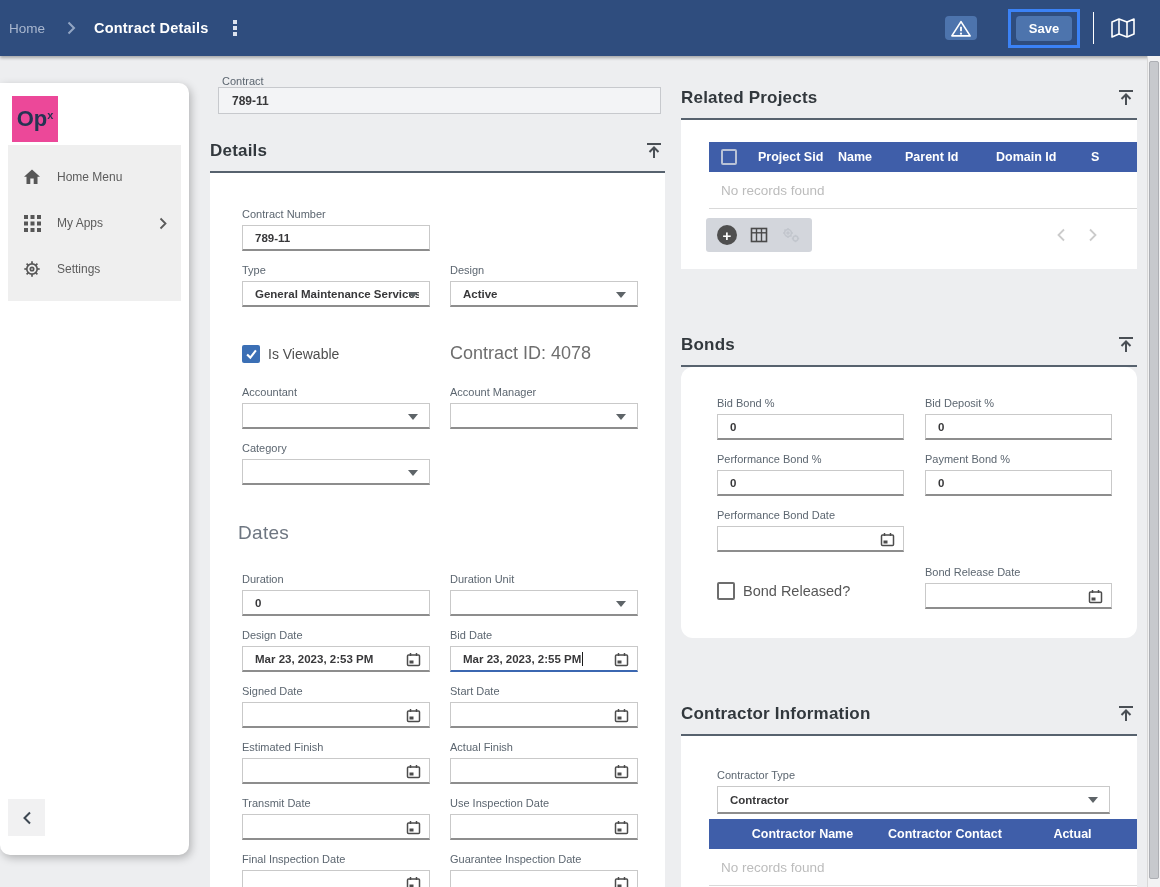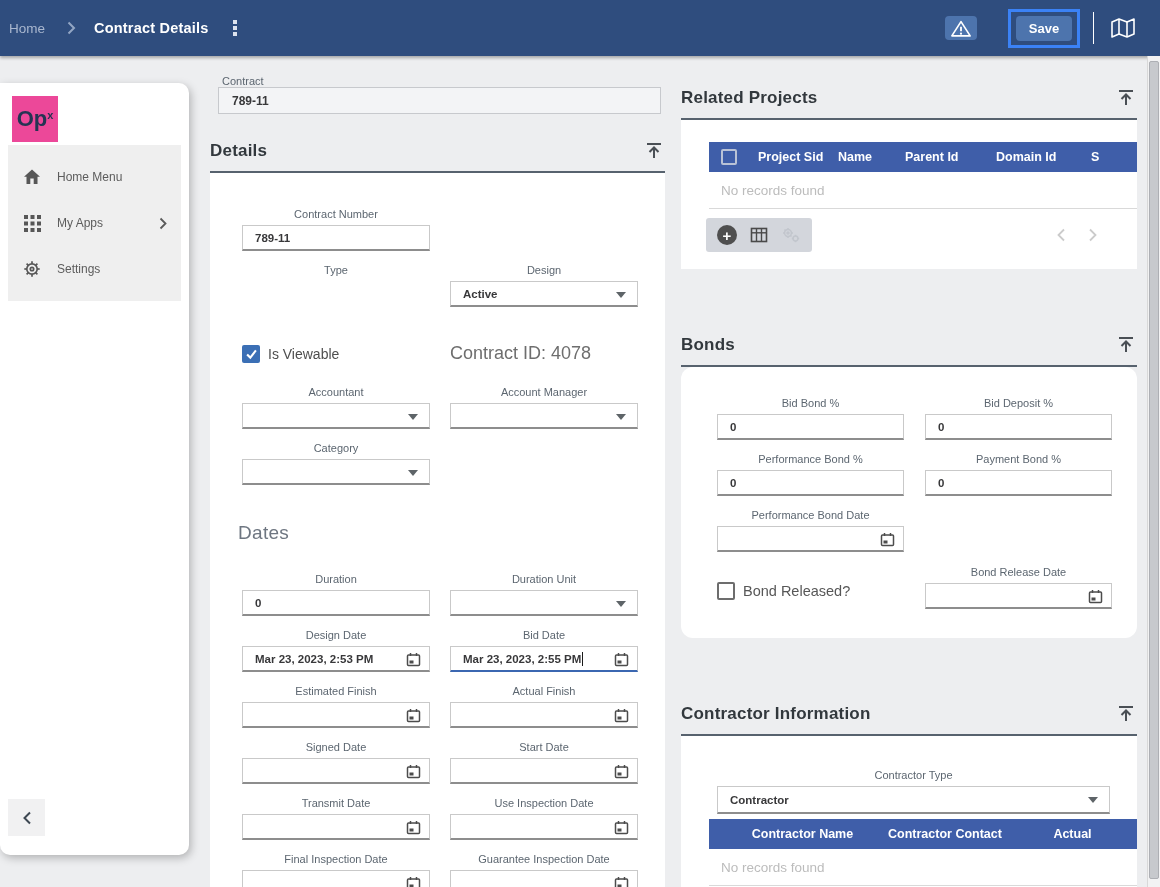--- a/index.html
+++ b/index.html
@@ -65,21 +65,21 @@
   
   .sec-head { display:flex; align-items:center; justify-content:space-between; }
   .sec-title { font-size:17px; font-weight:700; color:#32383d; letter-spacing:.2px; }
   .sec-collapse { width:22px; height:22px; display:flex; align-items:center; justify-content:center; cursor:pointer; }
   .sec-rule { height:2px; background:#57626e; margin-top:9px; }
   .card { background:#ffffff; }
 
   
   .f-row { display:flex; gap:20px; }
   .field { width:188px; margin-bottom:13px; }
-  .f-label { font-size:11px; color:#5c6670; margin-bottom:4px; line-height:13px;text-align:center; }
+  .f-label { font-size:11px; color:#5c6670; margin-bottom:4px; line-height:13px; }
   .f-input {
     height:26px; background:#fff; border:1px solid #c9c9c9; border-bottom:2px solid #8d8d8d;
     display:flex; align-items:center; padding:0 10px 0 12px; position:relative; cursor:text;
   }
   .f-input.focused { border-bottom:2px solid #3b67b1; }
   .f-value { font-size:11.5px; font-weight:700; color:#38383a; white-space:nowrap; overflow:hidden; }
   .f-input .caret-tri {
     position:absolute; right:11px; top:10px; width:0; height:0;
     border-left:5px solid transparent; border-right:5px solid transparent; border-top:6px solid #5e6468;
   }
@@ -286,20 +286,24 @@
       <div class="field">
         <div class="f-label">Contract Number</div>
         <div class="f-input">
             <span class="f-value">789-11</span>
           </div>
       </div>
     </div>
     <div class="f-row">
       <div class="field">
         <div class="f-label">Type</div>
+        <div class="f-input sel">
+            <span class="f-value">General Maintenance Services</span>
+            <span class="caret-tri"></span>
+          </div>
       </div>
       <div class="field">
         <div class="f-label">Design</div>
         <div class="f-input sel">
             <span class="f-value">Active</span>
             <span class="caret-tri"></span>
           </div>
       </div>
     </div>
 
@@ -382,59 +386,59 @@
                 <rect x="1.5" y="3" width="12" height="10.5" rx="1" stroke="#4c4c4c" stroke-width="1.5" fill="none"></rect>
                 <line x1="4.5" y1="1" x2="4.5" y2="4" stroke="#4c4c4c" stroke-width="1.5"></line>
                 <line x1="10.5" y1="1" x2="10.5" y2="4" stroke="#4c4c4c" stroke-width="1.5"></line>
                 <rect x="3.5" y="8.5" width="4" height="3" fill="#4c4c4c"></rect>
               </svg></span>
         </div>
       </div>
     </div>
     <div class="f-row">
       <div class="field">
+        <div class="f-label">Signed Date</div>
+        <div class="f-input">
+            <span class="f-value"></span>
+          <span class="cal"><svg width="15" height="16" viewBox="0 0 15 16">
+                <rect x="1.5" y="3" width="12" height="10.5" rx="1" stroke="#4c4c4c" stroke-width="1.5" fill="none"></rect>
+                <line x1="4.5" y1="1" x2="4.5" y2="4" stroke="#4c4c4c" stroke-width="1.5"></line>
+                <line x1="10.5" y1="1" x2="10.5" y2="4" stroke="#4c4c4c" stroke-width="1.5"></line>
+                <rect x="3.5" y="8.5" width="4" height="3" fill="#4c4c4c"></rect>
+              </svg></span>
+        </div>
+      </div>
+      <div class="field">
+        <div class="f-label">Start Date</div>
+        <div class="f-input">
+            <span class="f-value"></span>
+          <span class="cal"><svg width="15" height="16" viewBox="0 0 15 16">
+                <rect x="1.5" y="3" width="12" height="10.5" rx="1" stroke="#4c4c4c" stroke-width="1.5" fill="none"></rect>
+                <line x1="4.5" y1="1" x2="4.5" y2="4" stroke="#4c4c4c" stroke-width="1.5"></line>
+                <line x1="10.5" y1="1" x2="10.5" y2="4" stroke="#4c4c4c" stroke-width="1.5"></line>
+                <rect x="3.5" y="8.5" width="4" height="3" fill="#4c4c4c"></rect>
+              </svg></span>
+        </div>
+      </div>
+    </div>
+    <div class="f-row">
+      <div class="field">
         <div class="f-label">Estimated Finish</div>
         <div class="f-input">
             <span class="f-value"></span>
           <span class="cal"><svg width="15" height="16" viewBox="0 0 15 16">
                 <rect x="1.5" y="3" width="12" height="10.5" rx="1" stroke="#4c4c4c" stroke-width="1.5" fill="none"></rect>
                 <line x1="4.5" y1="1" x2="4.5" y2="4" stroke="#4c4c4c" stroke-width="1.5"></line>
                 <line x1="10.5" y1="1" x2="10.5" y2="4" stroke="#4c4c4c" stroke-width="1.5"></line>
                 <rect x="3.5" y="8.5" width="4" height="3" fill="#4c4c4c"></rect>
               </svg></span>
         </div>
       </div>
       <div class="field">
         <div class="f-label">Actual Finish</div>
-        <div class="f-input">
-            <span class="f-value"></span>
-          <span class="cal"><svg width="15" height="16" viewBox="0 0 15 16">
-                <rect x="1.5" y="3" width="12" height="10.5" rx="1" stroke="#4c4c4c" stroke-width="1.5" fill="none"></rect>
-                <line x1="4.5" y1="1" x2="4.5" y2="4" stroke="#4c4c4c" stroke-width="1.5"></line>
-                <line x1="10.5" y1="1" x2="10.5" y2="4" stroke="#4c4c4c" stroke-width="1.5"></line>
-                <rect x="3.5" y="8.5" width="4" height="3" fill="#4c4c4c"></rect>
-              </svg></span>
-        </div>
-      </div>
-    </div>
-    <div class="f-row">
-      <div class="field">
-        <div class="f-label">Signed Date</div>
-        <div class="f-input">
-            <span class="f-value"></span>
-          <span class="cal"><svg width="15" height="16" viewBox="0 0 15 16">
-                <rect x="1.5" y="3" width="12" height="10.5" rx="1" stroke="#4c4c4c" stroke-width="1.5" fill="none"></rect>
-                <line x1="4.5" y1="1" x2="4.5" y2="4" stroke="#4c4c4c" stroke-width="1.5"></line>
-                <line x1="10.5" y1="1" x2="10.5" y2="4" stroke="#4c4c4c" stroke-width="1.5"></line>
-                <rect x="3.5" y="8.5" width="4" height="3" fill="#4c4c4c"></rect>
-              </svg></span>
-        </div>
-      </div>
-      <div class="field">
-        <div class="f-label">Start Date</div>
         <div class="f-input">
             <span class="f-value"></span>
           <span class="cal"><svg width="15" height="16" viewBox="0 0 15 16">
                 <rect x="1.5" y="3" width="12" height="10.5" rx="1" stroke="#4c4c4c" stroke-width="1.5" fill="none"></rect>
                 <line x1="4.5" y1="1" x2="4.5" y2="4" stroke="#4c4c4c" stroke-width="1.5"></line>
                 <line x1="10.5" y1="1" x2="10.5" y2="4" stroke="#4c4c4c" stroke-width="1.5"></line>
                 <rect x="3.5" y="8.5" width="4" height="3" fill="#4c4c4c"></rect>
               </svg></span>
         </div>
       </div>

